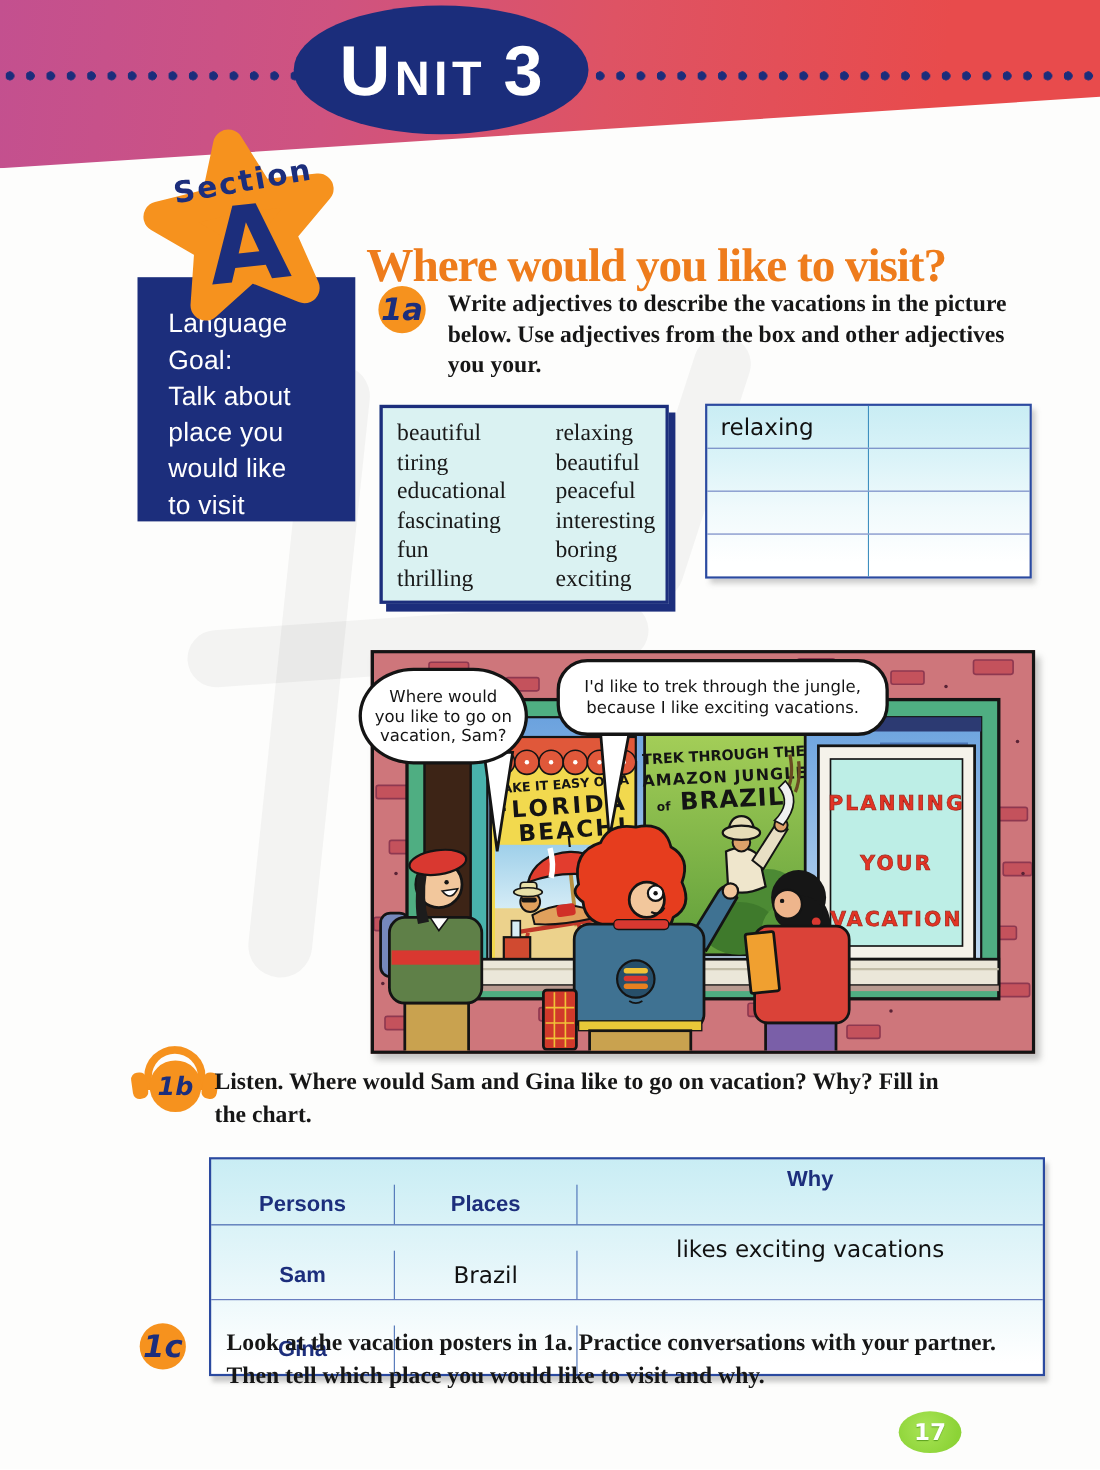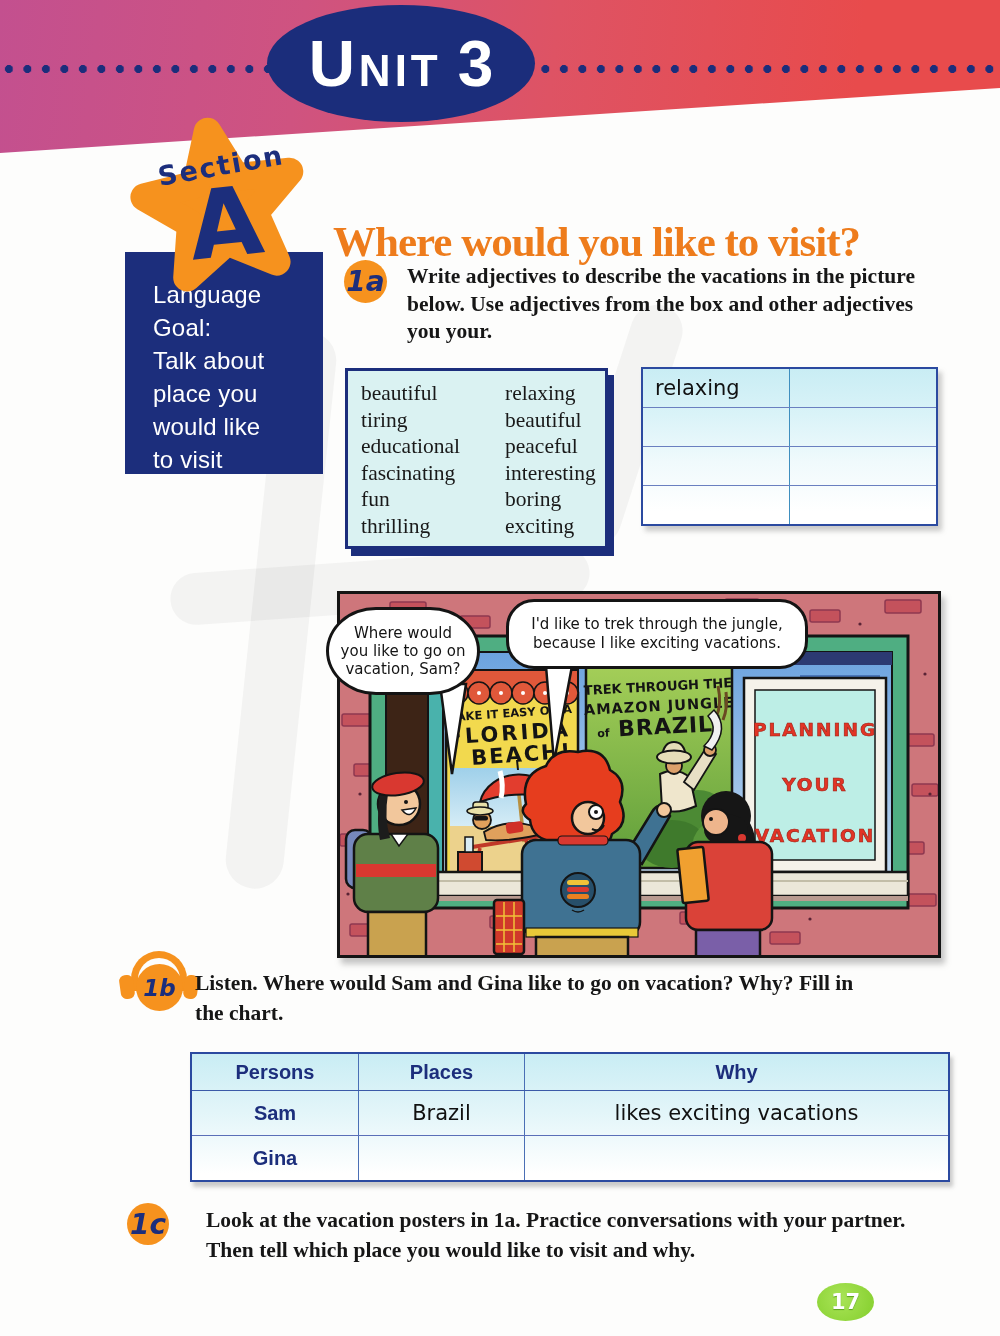--- a/index.html
+++ b/index.html
@@ -99,21 +99,21 @@
   
   .chart-table{position:absolute;left:190px;top:1052px;width:760px;z-index:2;box-sizing:border-box;
         border:2.5px solid #2b4aa0;
         background:linear-gradient(180deg,#c9edf4 0%,#e2f5f9 45%,#ffffff 95%);
         box-shadow:3px 5px 4px rgba(110,110,110,0.35);}
   .chart-row{display:grid;grid-template-columns:167px 166px 1fr;border-bottom:1.5px solid #5a6fb8;}
   .chart-row:last-child{border-bottom:none;}
   .chart-row.head{border-bottom:1.5px solid #3a5aa8;}
   .chart-cell{height:44px;display:flex;align-items:center;justify-content:center;box-sizing:border-box;}
   .chart-row.head .chart-cell{height:36px;}
-  .chart-cell.c1,.chart-cell.c2{border-right:1.5px solid #4a6fb5;}
+  .chart-cell.c1,.chart-cell.c2{border-right:1.5px solid #4a6fb5;margin-top:23px;}
   .chart-person{font-weight:bold;font-size:20px;color:#1c2e7c;}
   .chart-head{font-weight:bold;font-size:20px;color:#1c2e7c;}
   .chart-answer{font-family:"DejaVu Sans",sans-serif;font-size:21px;color:#111;}
 
   
   .page-badge{position:absolute;left:817px;top:1283px;width:57px;height:38px;border-radius:50%;
         background:radial-gradient(circle at 42% 40%,#a9e457,#8cd336 75%);z-index:2;
         display:flex;align-items:center;justify-content:center;color:#fff;font-weight:bold;
         font-family:"DejaVu Sans",sans-serif;font-size:21px;text-shadow:0 1px 1px #5aa01e;}
 </style>

